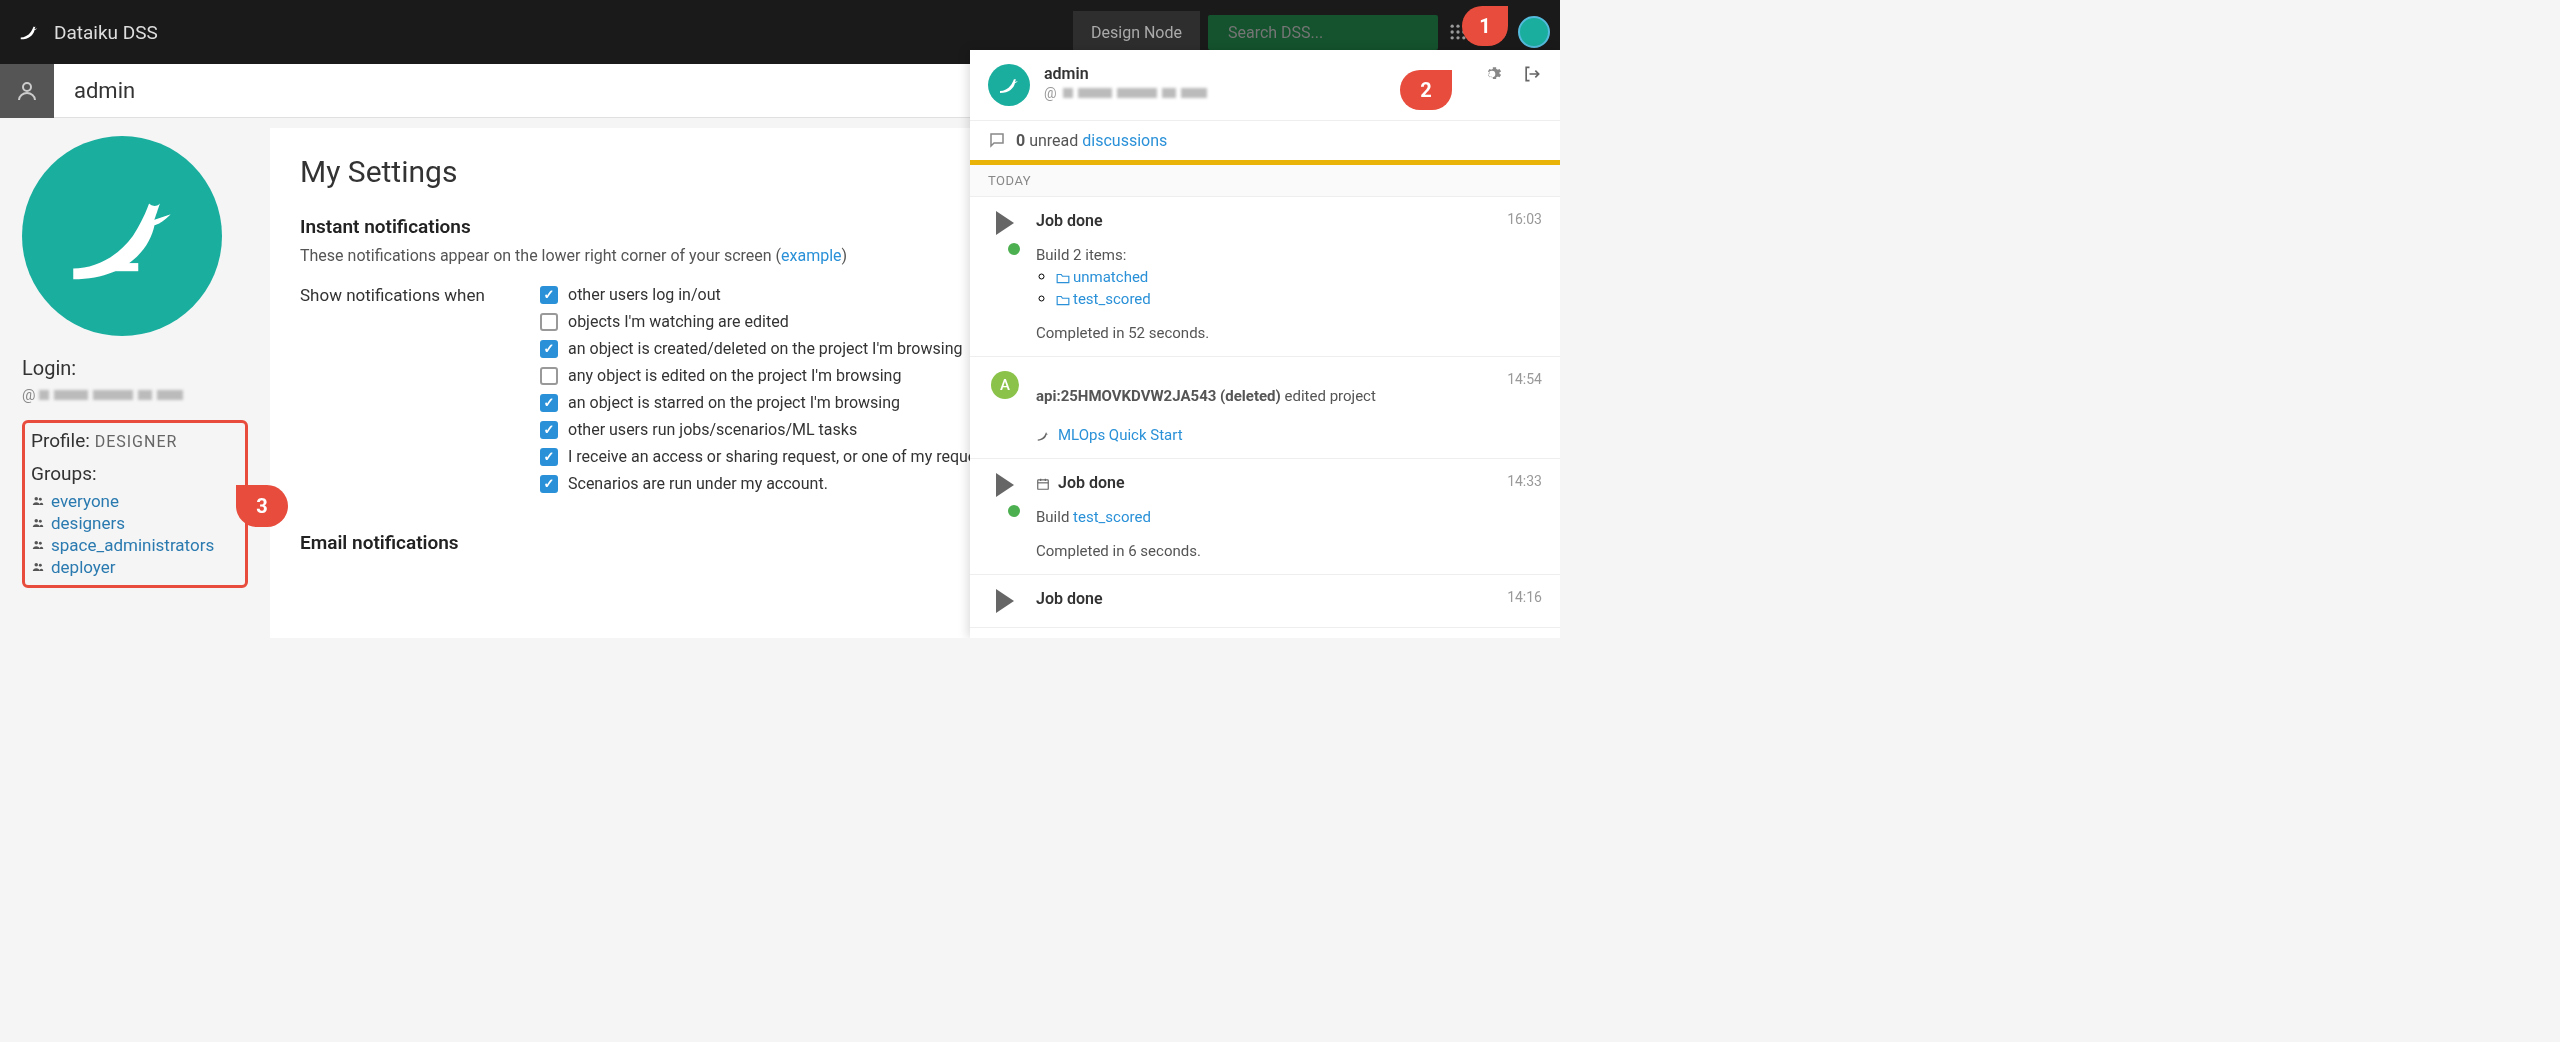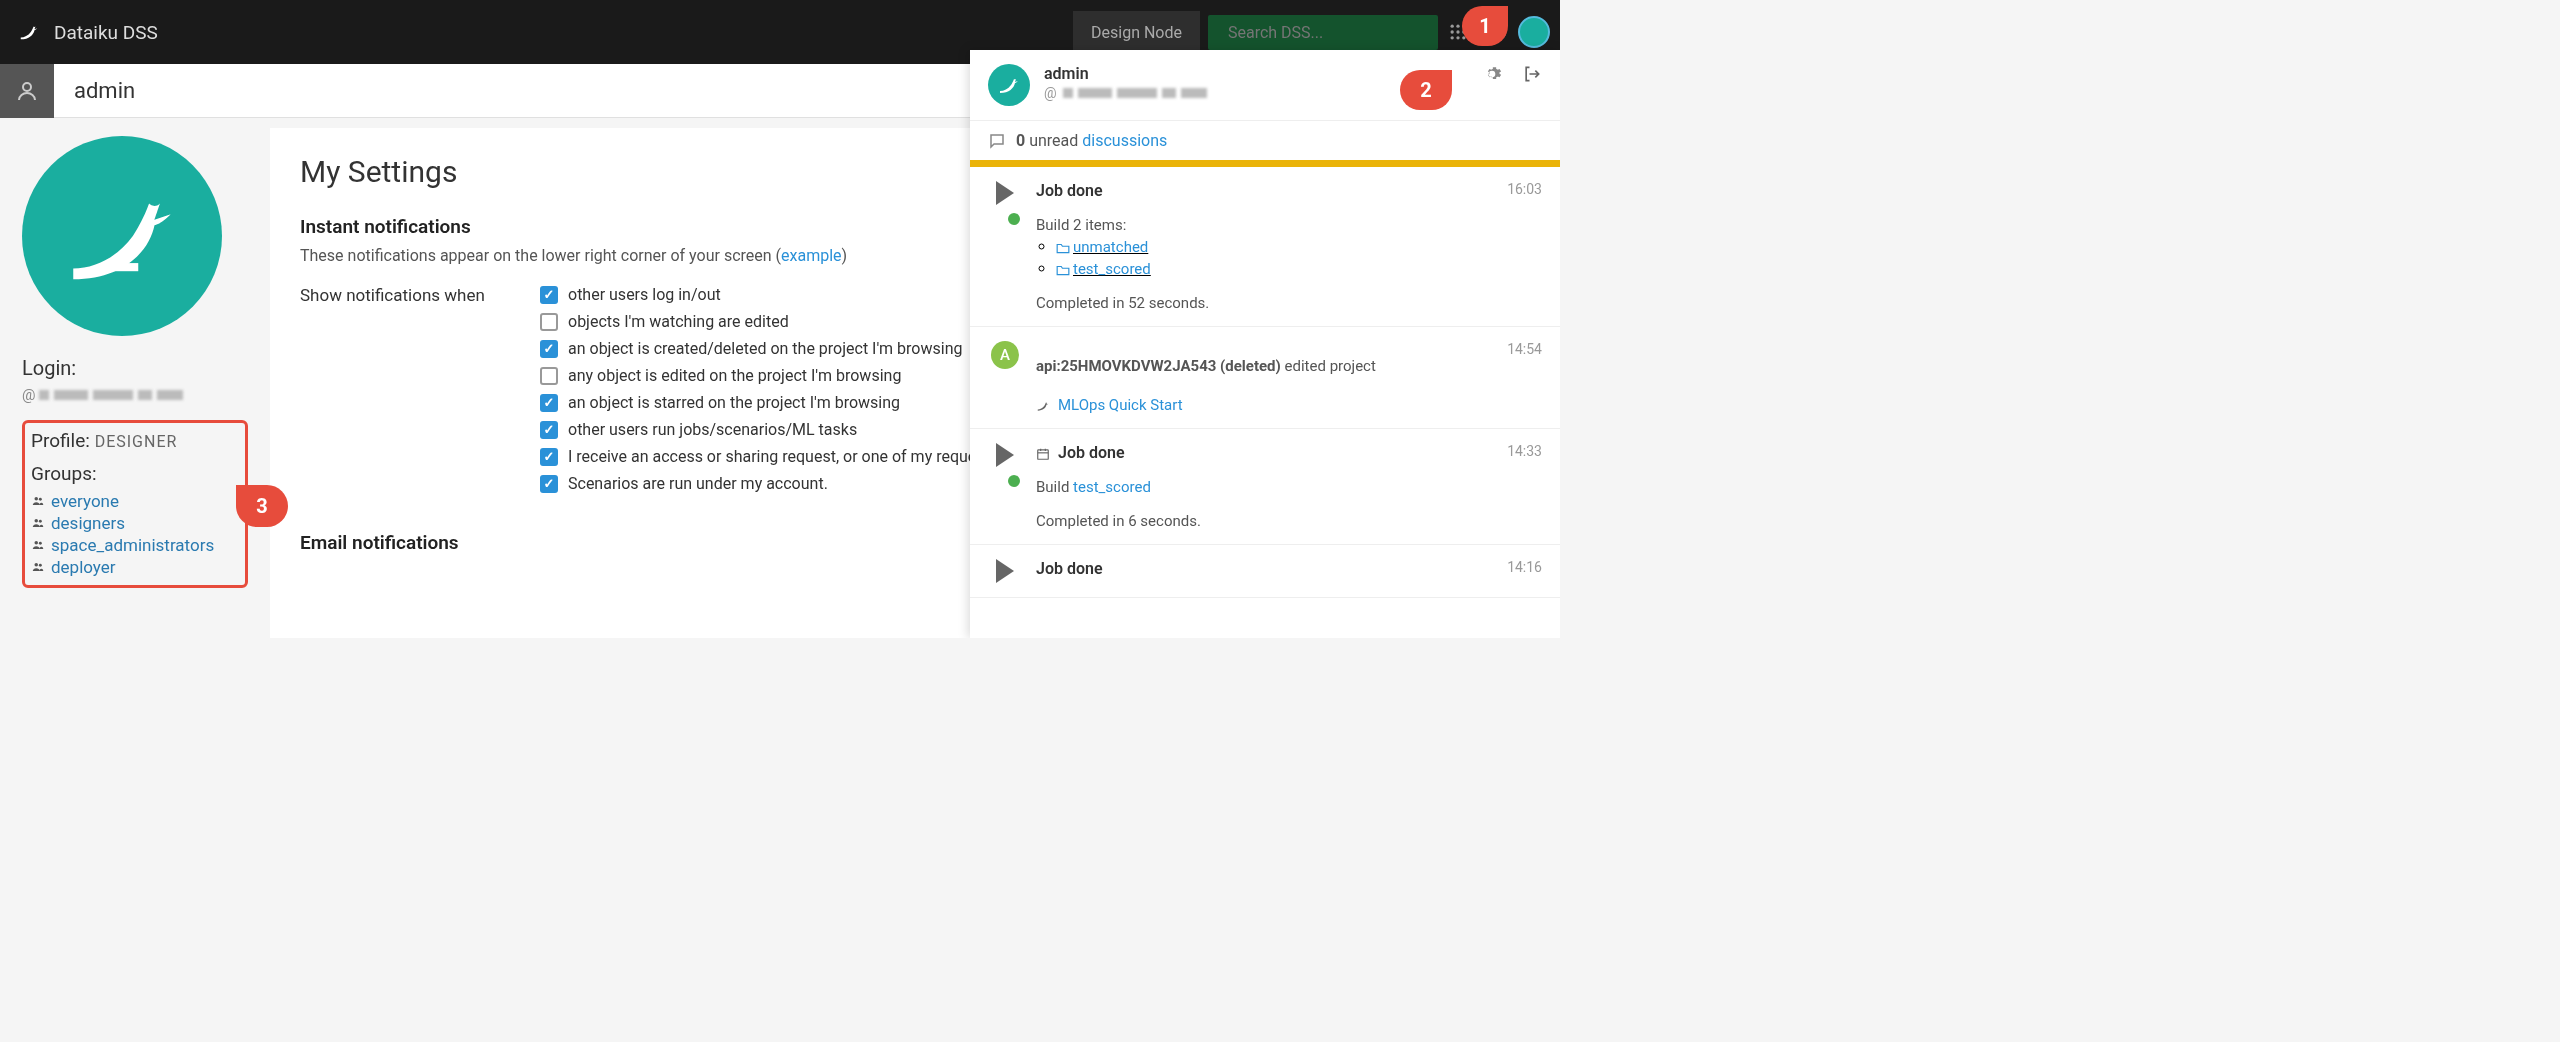--- a/index.html
+++ b/index.html
@@ -63,32 +63,32 @@
 .check.on::after { content: '✓'; color: #fff; font-size: 13px; font-weight: bold; }
 
 
 .notif-panel { position: absolute; right: 0; top: 50px; width: 590px; background: #fff; box-shadow: -2px 0 10px rgba(0,0,0,0.15); height: calc(100% - 50px); overflow: hidden; display: flex; flex-direction: column; }
 .panel-header { padding: 14px 18px; display: flex; align-items: flex-start; gap: 14px; border-bottom: 1px solid #eee; }
 .panel-avatar { width: 42px; height: 42px; border-radius: 50%; background: #1aae9f; display: flex; align-items: center; justify-content: center; }
 .panel-user { flex: 1; }
 .panel-username { font-weight: 600; color: #333; font-size: 16px; }
 .panel-at { color: #999; font-size: 14px; margin-top: 2px; display: flex; align-items: center; gap: 6px; }
 .panel-actions { display: flex; gap: 20px; align-items: center; }
-.panel-discussions { padding: 10px 18px; border-bottom: 7px solid #eab308; display: flex; align-items: flex-end; gap: 10px; color: #555; font-size: 16px; }
+.panel-discussions { padding: 10px 18px; border-bottom: 5px solid #eab308; display: flex; align-items: flex-start; gap: 10px; color: #555; font-size: 16px; }
 .panel-discussions a { color: #2a91d8; text-decoration: none; }
 .panel-today { padding: 8px 18px; color: #888; font-size: 13px; letter-spacing: 0.5px; border-bottom: 1px solid #eee; background: #fafafa; }
 .panel-item { padding: 14px 18px; border-bottom: 1px solid #eee; display: flex; gap: 14px; }
 .item-icon-col { width: 34px; display: flex; flex-direction: column; align-items: center; }
 .play-triangle { width: 0; height: 0; border-left: 18px solid #666; border-top: 12px solid transparent; border-bottom: 12px solid transparent; }
 .green-dot { width: 12px; height: 12px; border-radius: 50%; background: #4caf50; margin-top: 8px; margin-left: 18px; }
 .green-a { width: 28px; height: 28px; border-radius: 50%; background: #8bc34a; color: #fff; display: flex; align-items: center; justify-content: center; font-size: 15px; font-weight: 500; }
 .item-body { flex: 1; }
 .item-title { font-weight: 600; color: #333; font-size: 16px; }
 .item-meta { color: #555; font-size: 15px; margin-top: 16px; }
-.item-sub ul { margin-left: 20px; list-style: circle; text-decoration: underline; }
+.item-sub ul { margin-left: 20px; list-style: circle; }
 .item-sub li { margin-top: 3px; }
 .item-link { color: #2a91d8; text-decoration: none; font-size: 15px; }
 .item-time { color: #999; font-size: 14px; }
 .folder-svg { width: 14px; height: 12px; display: inline-block; vertical-align: middle; margin-right: 3px; }
 .calendar-svg { width: 14px; height: 14px; display: inline-block; vertical-align: middle; margin-right: 4px; fill: #666; }
 .small-bird { width: 14px; height: 14px; display: inline-block; vertical-align: middle; margin-right: 4px; }
 .blur-bars { display: inline-flex; gap: 5px; }
 .blur-bar { height: 10px; background: #bbb; filter: blur(1.5px); display: inline-block; }
 
 .wrapper { position: relative; width: 1560px; height: 638px; overflow: hidden; }
@@ -310,20 +310,21 @@
     <div class="callout-red">2</div>
   </div>
 
   <div class="panel-discussions">
     <svg width="18" height="18" viewBox="0 0 24 24" fill="none" stroke="#888" stroke-width="2">
           <path d="M4 4h16v12H8l-4 4V4z"></path>
         </svg>
     <span><b>0</b> <span>unread</span> <a href="#">discussions</a></span>
   </div>
 
+  <div class="panel-today">TODAY</div>
 
   <div class="panel-item">
     <div class="item-icon-col">
       <div class="play-triangle"></div>
       <div class="green-dot"></div>
     </div>
     <div class="item-body">
       <div class="item-title">Job done</div>
       <div class="item-meta">Build 2 items:</div>
       <div class="item-sub">

